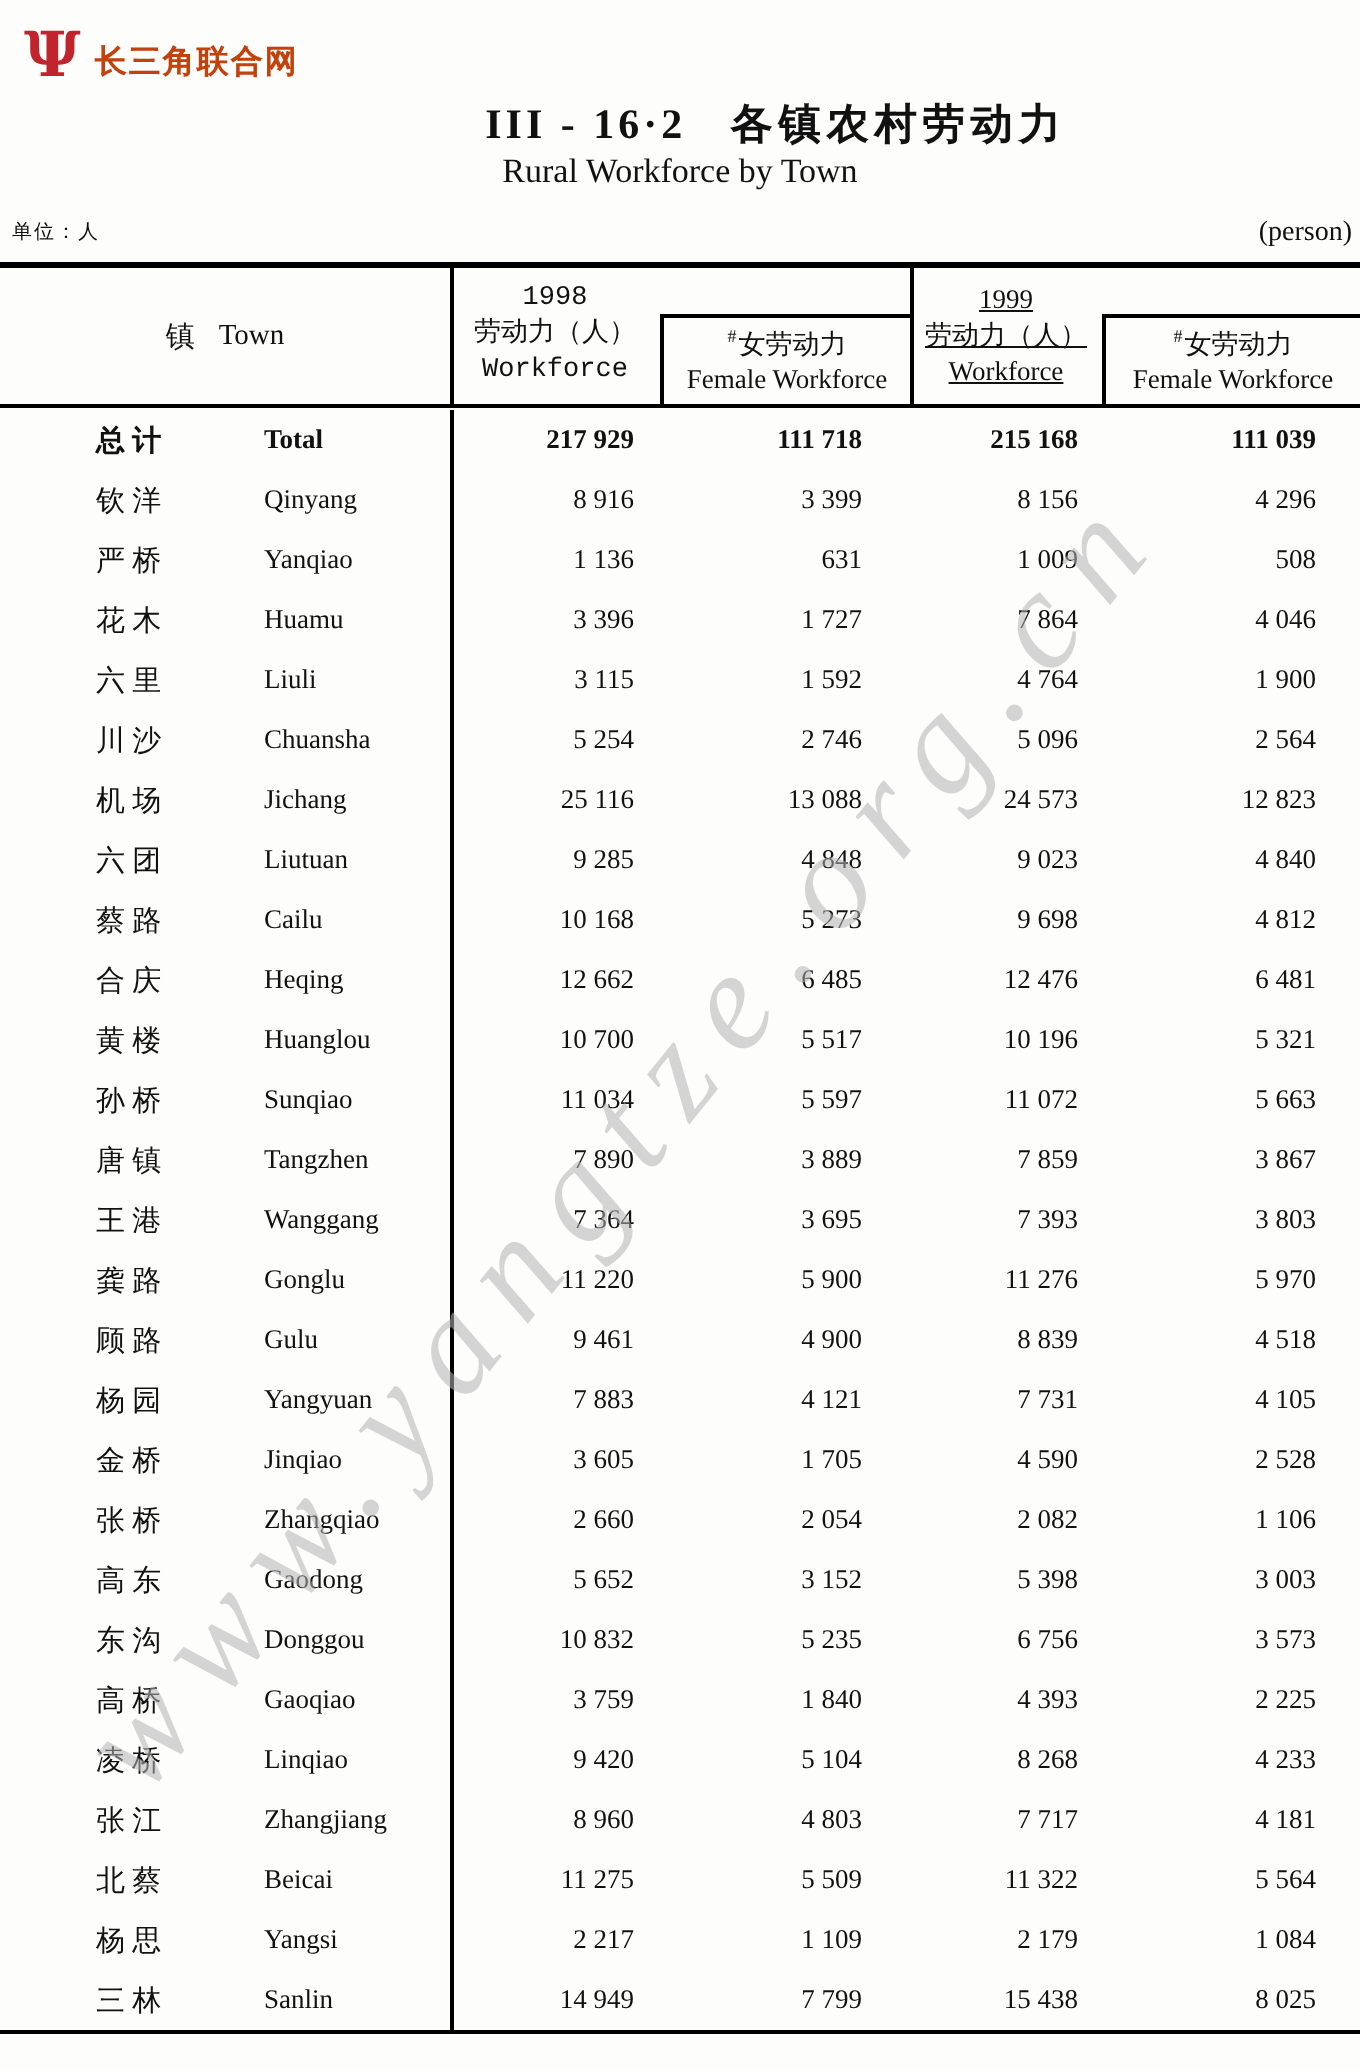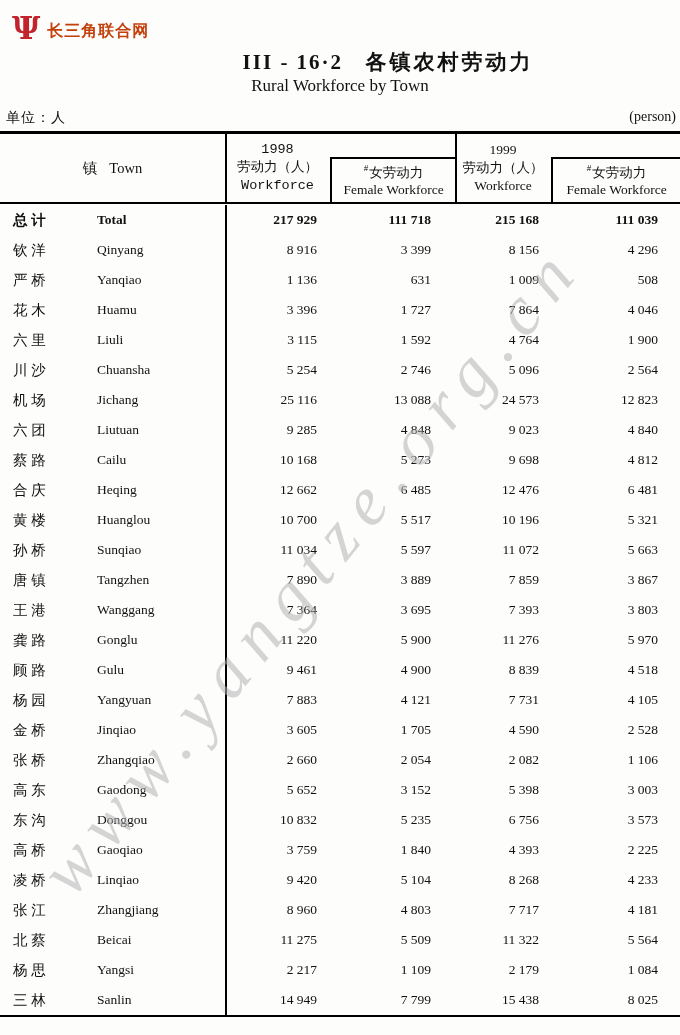--- a/index.html
+++ b/index.html
@@ -26,21 +26,21 @@
     font-size:21px; font-weight:600; letter-spacing:1px;margin-left:48px;
   }
   .title-line .tnum { margin-right:16px; letter-spacing:2px; }
   .title-line .tcn  { letter-spacing:3px; }
   .subtitle-line {
     position:absolute; top:76px; left:0; width:100%; text-align:center;
     font-size:17px;
   }
 
   
-  .unit-left  { position:absolute; top:109px; left:6px;  font-size:14px; letter-spacing:1px; }
+  .unit-left  { position:absolute; top:109px; left:6px;  font-size:10px; letter-spacing:1px; }
   .unit-right { position:absolute; top:109px; right:4px; font-size:14px; }
 
   
   .tbl { position:absolute; top:131px; left:0; width:680px; }
 
   .thead {
     position:relative; height:73px;
     border-top:3px solid #000; border-bottom:2px solid #000;
   }
   .h-town {
@@ -48,40 +48,40 @@
     border-right:2px solid #000;
     display:flex; align-items:center; justify-content:center; gap:12px;
     font-size:14.5px;
   }
   .h-wf {
     position:absolute; top:0; bottom:0;
     display:flex; flex-direction:column; align-items:center; justify-content:center;
     font-size:13.5px; line-height:1.32; text-align:center;
   }
   .h-wf-98 { left:227px; width:101px;font-family:Liberation Mono, monospace; }
-  .h-wf-99 { left:457px; width:92px; }
+  .h-wf-99 { left:457px; width:92px;text-decoration:underline; }
   .h-female {
     position:absolute; top:23px; bottom:0;
     border-top:2px solid #000; border-left:2px solid #000;
     display:flex; flex-direction:column; align-items:center; justify-content:center;
     font-size:13.5px; line-height:1.35; text-align:center;
   }
   .h-female-98 { left:330px; width:125px; }
   .h-female-99 { left:551px; right:0; }
   .h-divider { position:absolute; left:455px; top:0; bottom:0; width:2px; background:#000; }
   .fmark { font-size:9px; vertical-align:super; margin-right:1px; }
 
   .tbody { border-bottom:2px solid #000; padding-top:1px; }
   .trow { height:30px; display:flex; align-items:center; font-size:13.5px; }
   .trow.bold { font-weight:bold; }
   .cell-town {
     width:227px; height:100%; border-right:2px solid #000;
     display:flex; align-items:center; flex-shrink:0;
   }
-  .cn-name { width:97px; padding-left:13px; font-size:14.5px; white-space:pre; }
+  .cn-name { width:97px; padding-left:13px; font-size:14.5px; white-space:pre;margin-left:35px; }
   .en-name { font-size:13.5px; }
   .num { text-align:right; flex-shrink:0; }
   .c1 { width:101px; padding-right:11px; }
   .c2 { width:125px; padding-right:22px; }
   .c3 { width:96px;  padding-right:10px; }
   .c4 { flex:1;      padding-right:22px; }
 
   
   .watermark {
     position:absolute; left:55px; top:845px; z-index:5;

